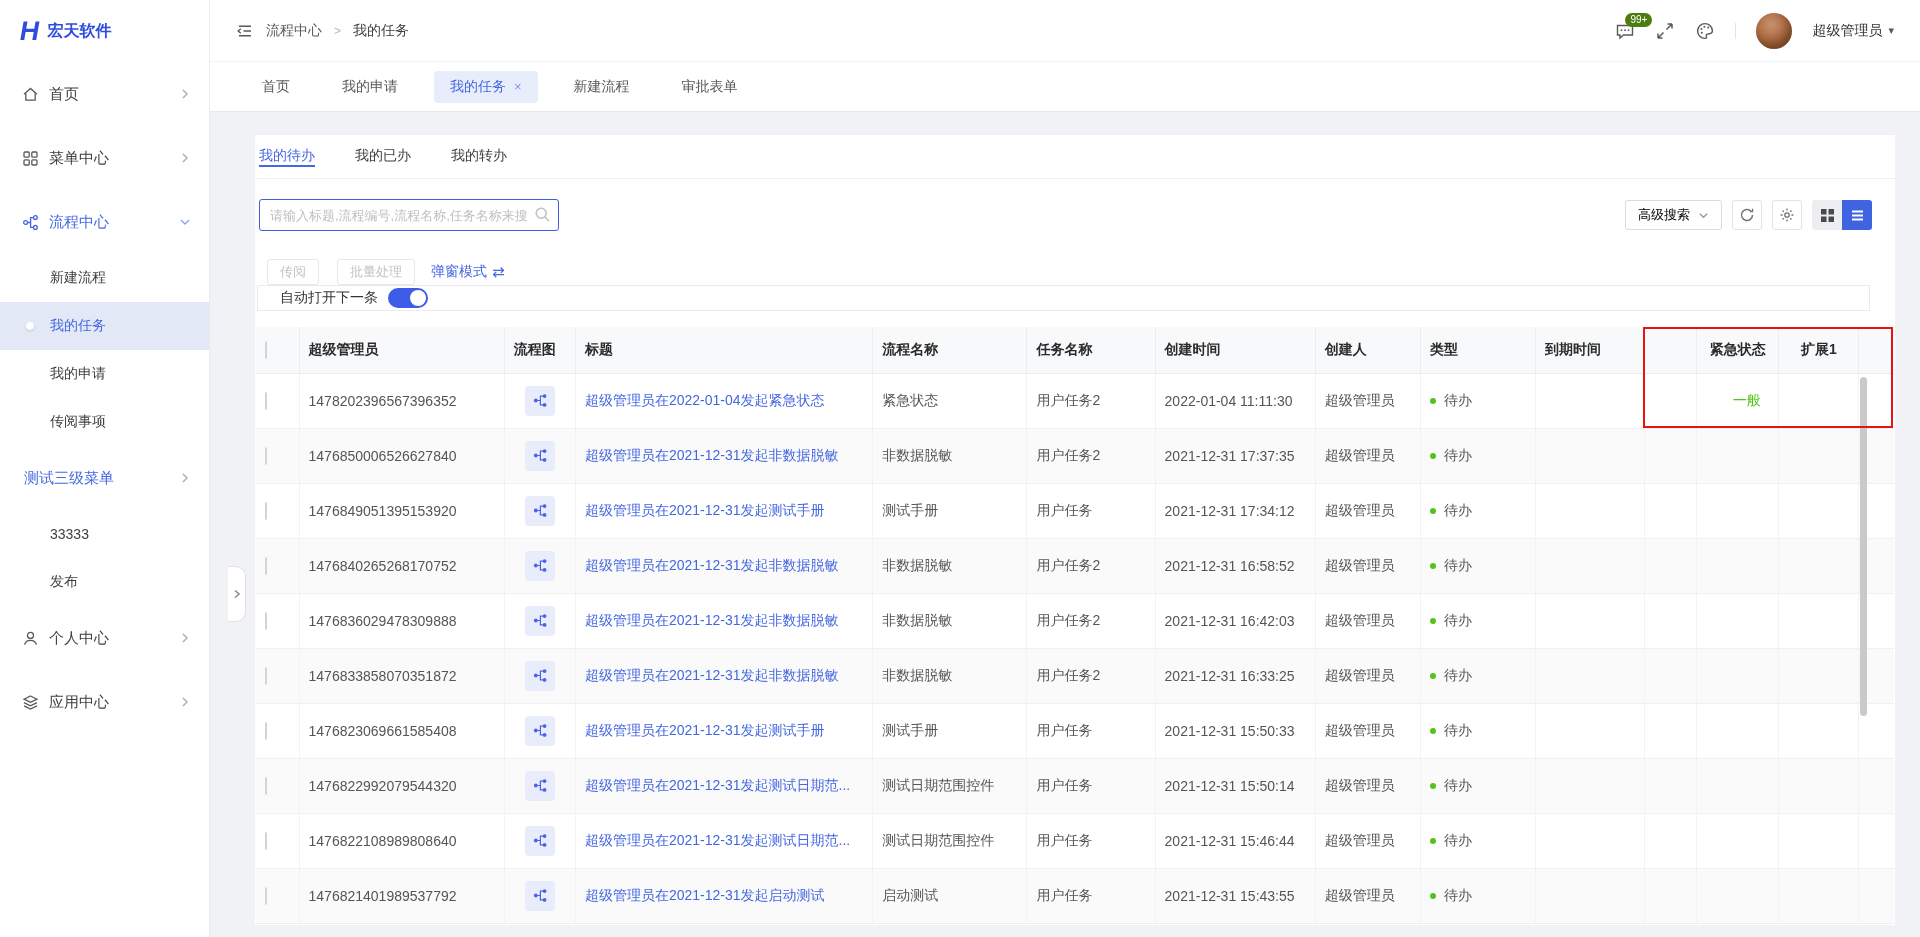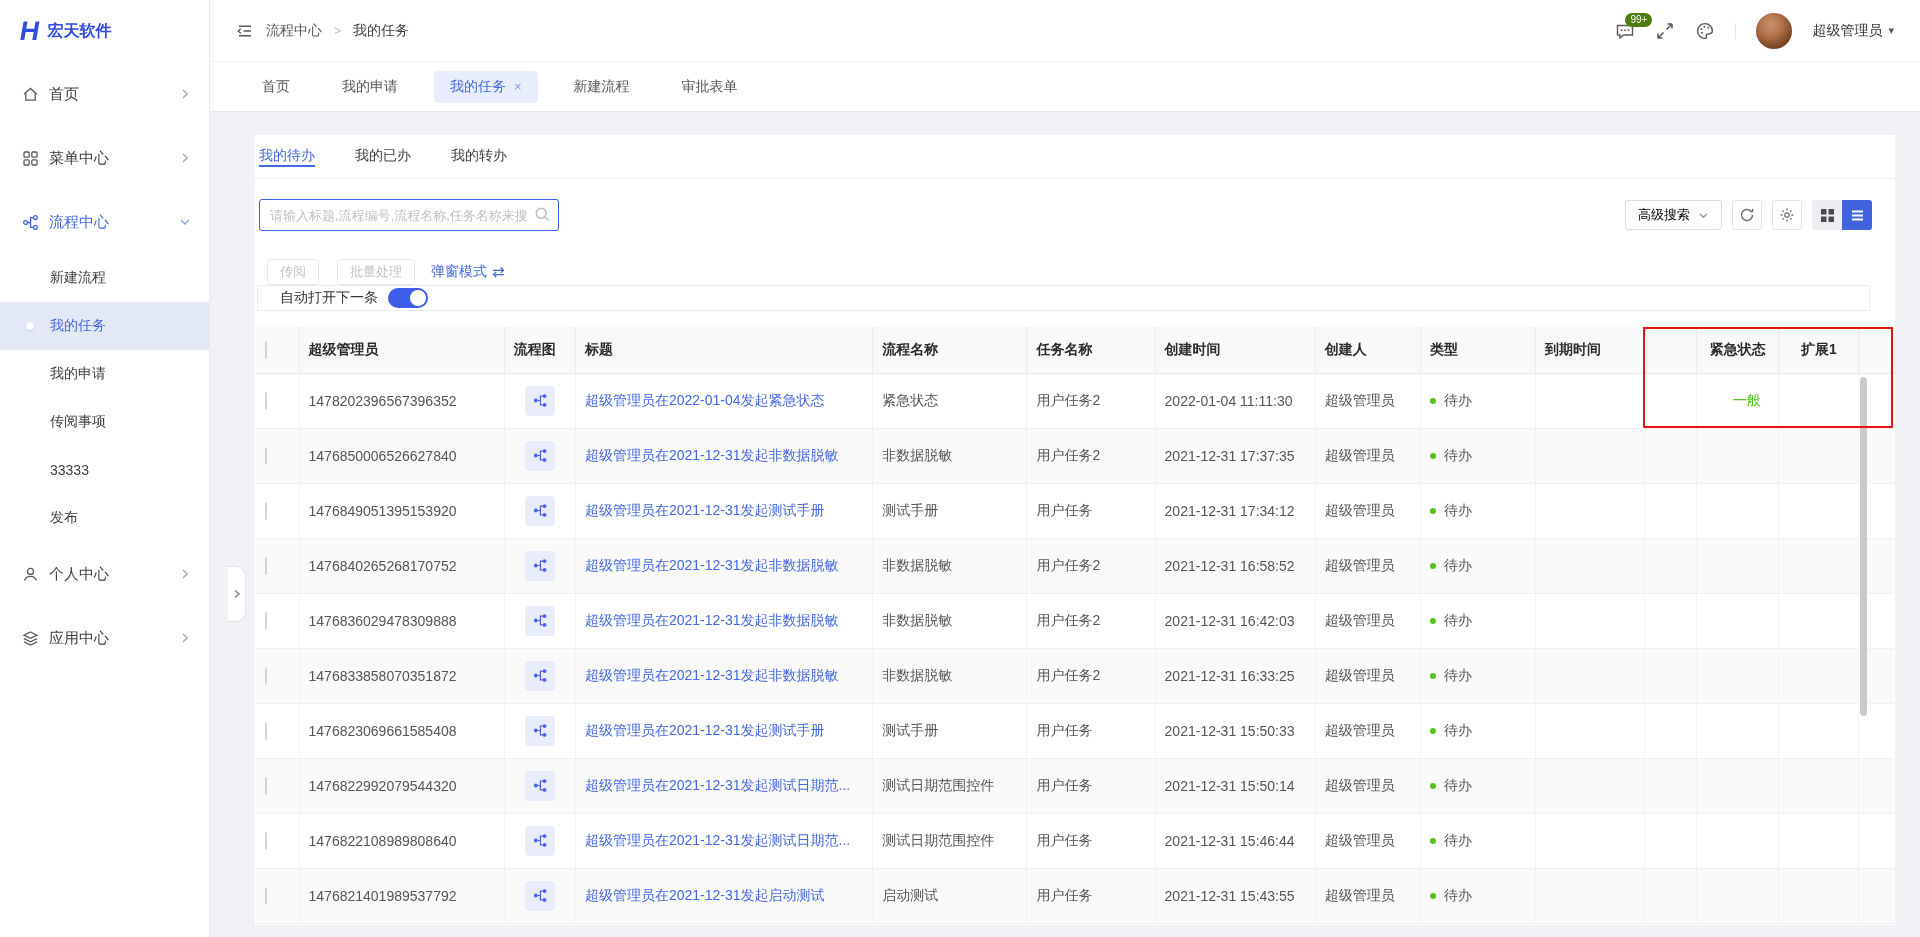--- a/index.html
+++ b/index.html
@@ -160,20 +160,28 @@
       </div>
       <div class="side-item sub selected">
         <span class="sel-dot"></span>
         <span>我的任务</span>
       </div>
       <div class="side-item sub">
         <span>我的申请</span>
       </div>
       <div class="side-item sub">
         <span>传阅事项</span>
+      </div>
+      <div class="side-item group">
+        <span>测试三级菜单</span>
+        <span class="chev">
+          <svg viewBox="0 0 12 12" fill="none" stroke="currentColor" stroke-width="1.4">
+            <path d="m4 2 4 4-4 4"></path>
+          </svg>
+        </span>
       </div>
       <div class="side-item sub">
         <span>33333</span>
       </div>
       <div class="side-item sub">
         <span>发布</span>
       </div>
       <div class="side-item top">
         <span class="mi">
           <svg viewBox="0 0 17 17" fill="none" stroke="currentColor" stroke-width="1.3">

